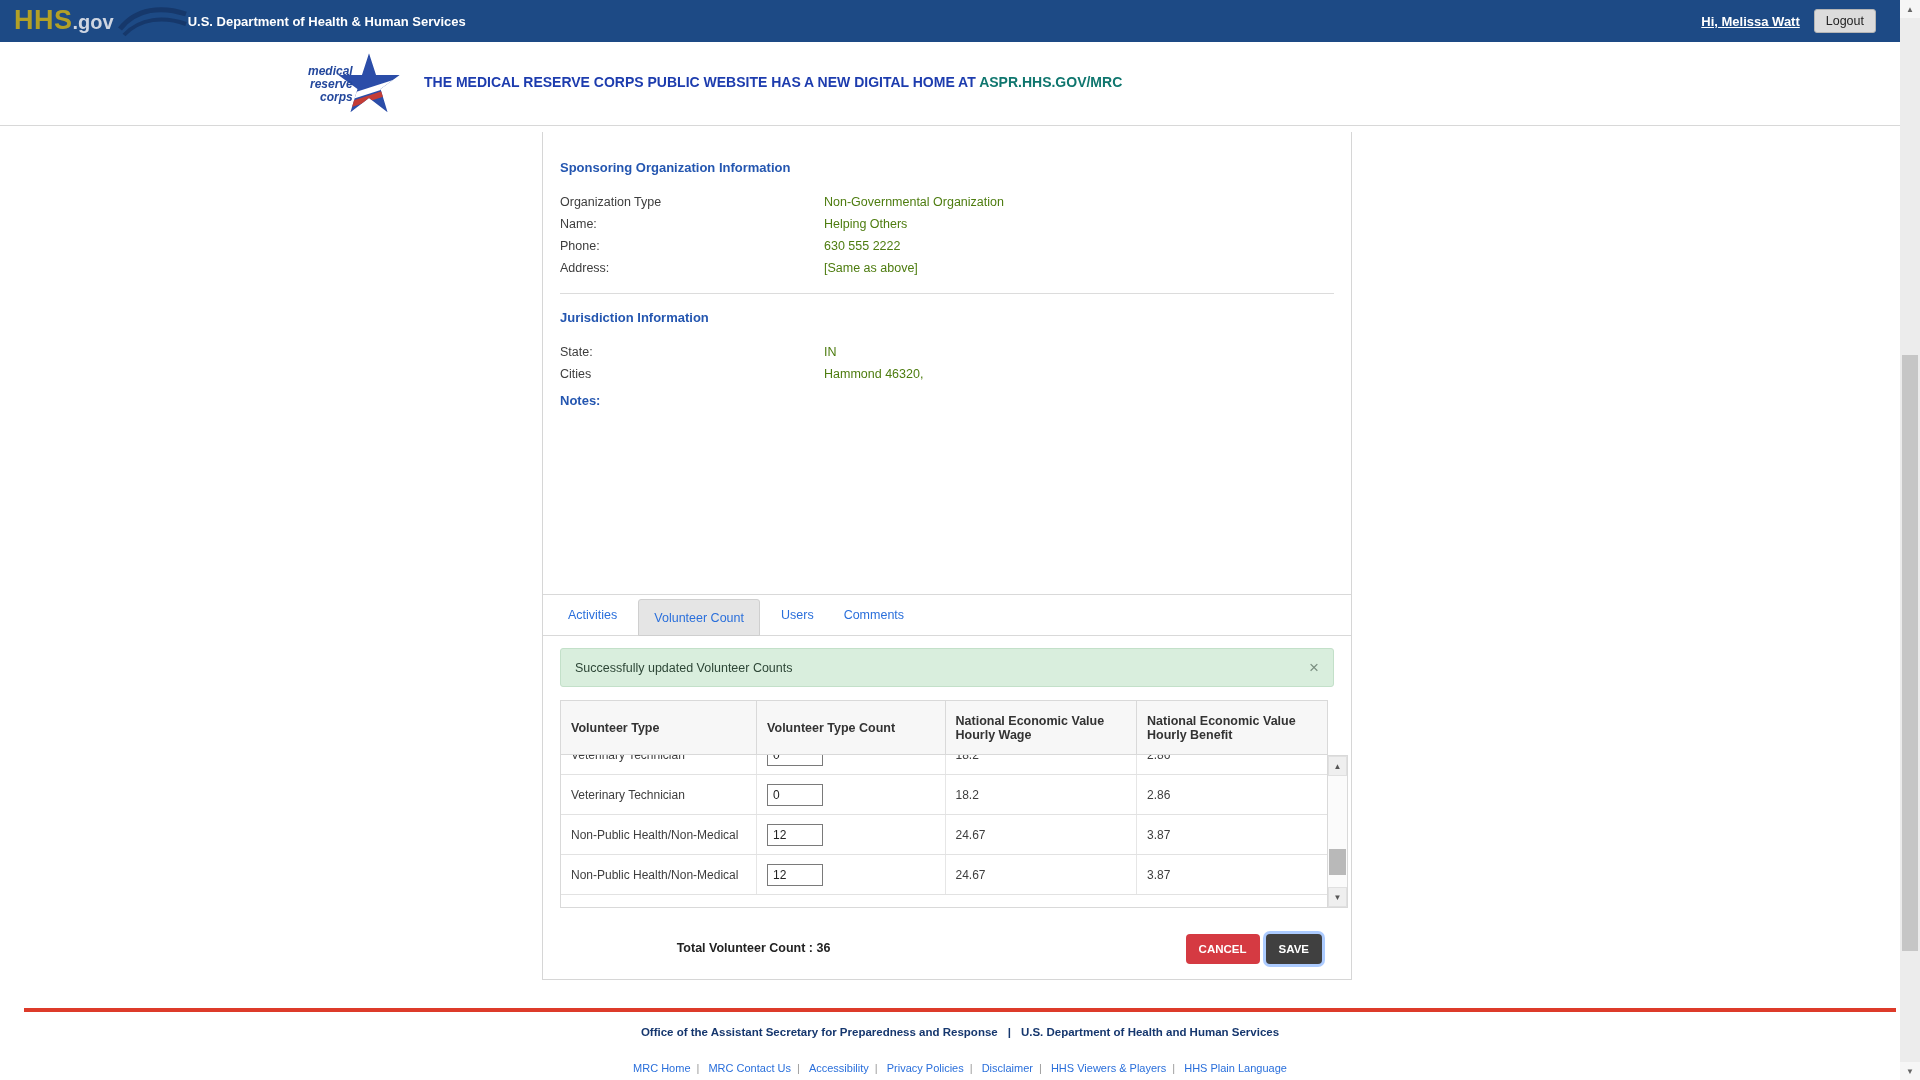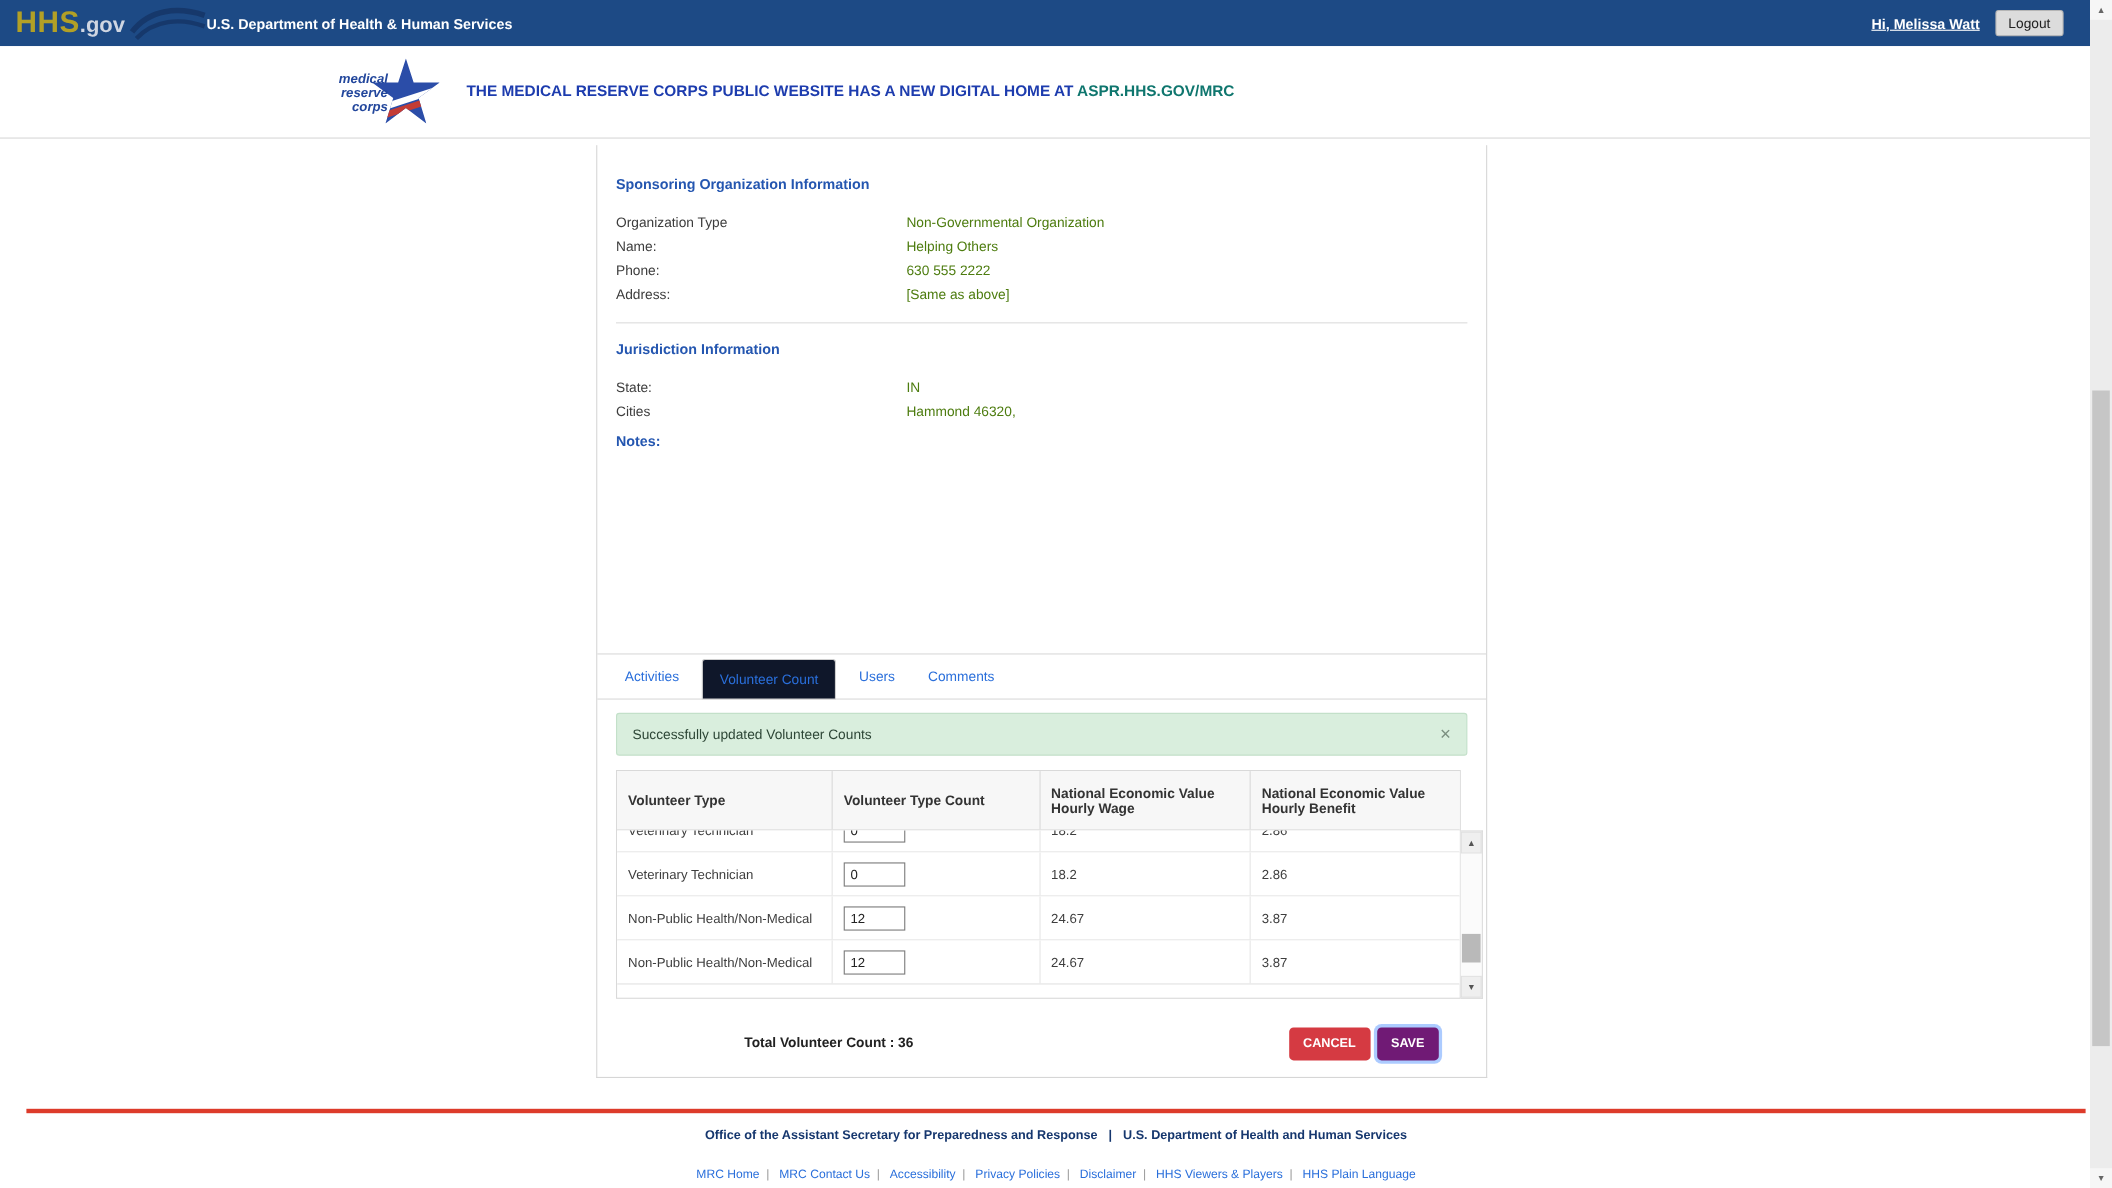--- a/index.html
+++ b/index.html
@@ -31,21 +31,21 @@
   .section-title{font-size:13px;font-weight:bold;color:#2456b0;margin-bottom:16px}
   .field-row{display:flex;font-size:12.5px;line-height:22px}
   .field-label{width:264px;color:#3d3d3d}
   .field-value{color:#4d7c0f}
   .divider{border-top:1px solid #dcdcdc;margin:14px 0 16px}
   .notes-title{font-size:13px;font-weight:bold;color:#2456b0;margin-top:8px}
 
   
   .tabs{margin:186px -17px 0;height:42px;border-top:1px solid #d9d9d9;border-bottom:1px solid #d9d9d9;display:flex;align-items:stretch;padding-left:10px}
   .tab{display:flex;align-items:center;padding:0 15px;font-size:12.5px;color:#2a6fdb;cursor:pointer}
-  .tab.active{border:1px solid #cfcfcf;border-radius:3px 3px 0 0;margin:4px 6px -1px 6px;background:#0f172a;color:#2a6fdb}
+  .tab.active{border:1px solid #cfcfcf;border-radius:3px 3px 0 0;margin:4px 6px -1px 6px;background:#e5e5e5;color:#2a6fdb}
 
   
   .alert{margin-top:12px;height:39px;background:#d9eedd;border:1px solid #c3e0c9;border-radius:3px;display:flex;align-items:center;padding:0 14px;font-size:12.5px;color:#2d4636}
   .alert-close{margin-left:auto;color:#7b8f80;font-size:17px;line-height:17px;cursor:pointer}
 
   
   .table-region{margin-top:13px;margin-right:-14px;display:flex;align-items:flex-start}
   .vtable{flex:1;border:1px solid #d9d9d9}
   .thead{display:grid;grid-template-columns:25.6% 24.6% 25% 24.8%;background:#f7f7f7;border-bottom:1px solid #d9d9d9;height:54px}
   .th{display:flex;align-items:center;padding:4px 10px;font-size:12.5px;font-weight:bold;color:#333;border-right:1px solid #d9d9d9}
@@ -59,24 +59,24 @@
 
   
   .inner-scrollbar{width:20px;align-self:flex-end;height:153px;display:flex;flex-direction:column;border:1px solid #d9d9d9;border-left:none;background:#f4f4f4}
   .sb-btn{height:20px;display:flex;align-items:center;justify-content:center;font-size:8px;color:#555;background:#efefef;border:1px solid #e0e0e0;cursor:pointer}
   .sb-track{flex:1;position:relative;background:#fbfbfb}
   .sb-thumb{position:absolute;left:1px;right:1px;top:66%;height:26px;background:#b9b9b9;cursor:grab}
 
   
   .actions-row{position:relative;margin-top:26px;height:34px}
   .total-label{position:absolute;left:25%;transform:translateX(-50%);top:7px;font-size:12.5px;font-weight:bold;color:#222;white-space:nowrap}
-  .buttons{position:absolute;right:26px;top:0;display:flex;gap:6px}
+  .buttons{position:absolute;right:12px;top:0;display:flex;gap:6px}
   .btn{border:none;border-radius:4px;color:#fff;font-weight:bold;font-size:11.5px;padding:9px 13px;cursor:pointer;font-family:inherit}
   .btn-cancel{background:#d53a42}
-  .btn-save{background:#701a75;box-shadow:0 0 0 3px rgba(70,140,255,.45)}
+  .btn-save{background:#404040;box-shadow:0 0 0 3px rgba(70,140,255,.45)}
 
   
   .footer-line{position:absolute;top:1008px;left:24px;right:24px;height:4px;background:#dd3b2a}
   .footer-1{position:absolute;top:1026px;width:100%;text-align:center;font-size:11.5px;font-weight:bold;color:#16376e}
   .footer-1 .fsep{margin:0 10px}
   .footer-2{position:absolute;top:1062px;width:100%;text-align:center;font-size:11px}
   .footer-2 a{color:#2a6fdb;cursor:pointer;text-decoration:none;margin:0 6px}
   .footer-2 .fsep{color:#999}
 
   

